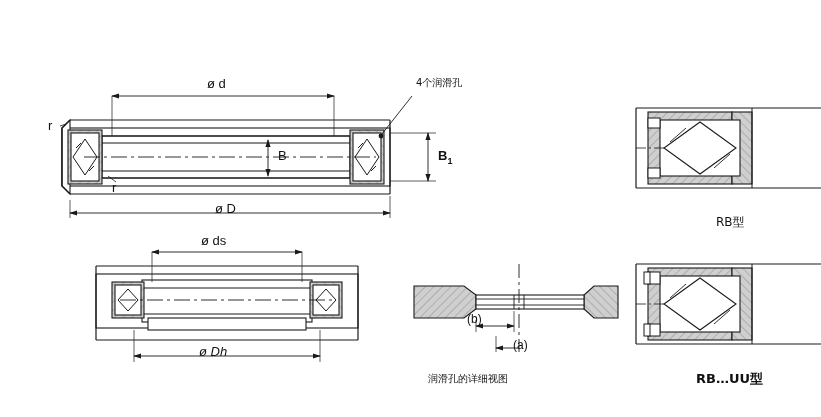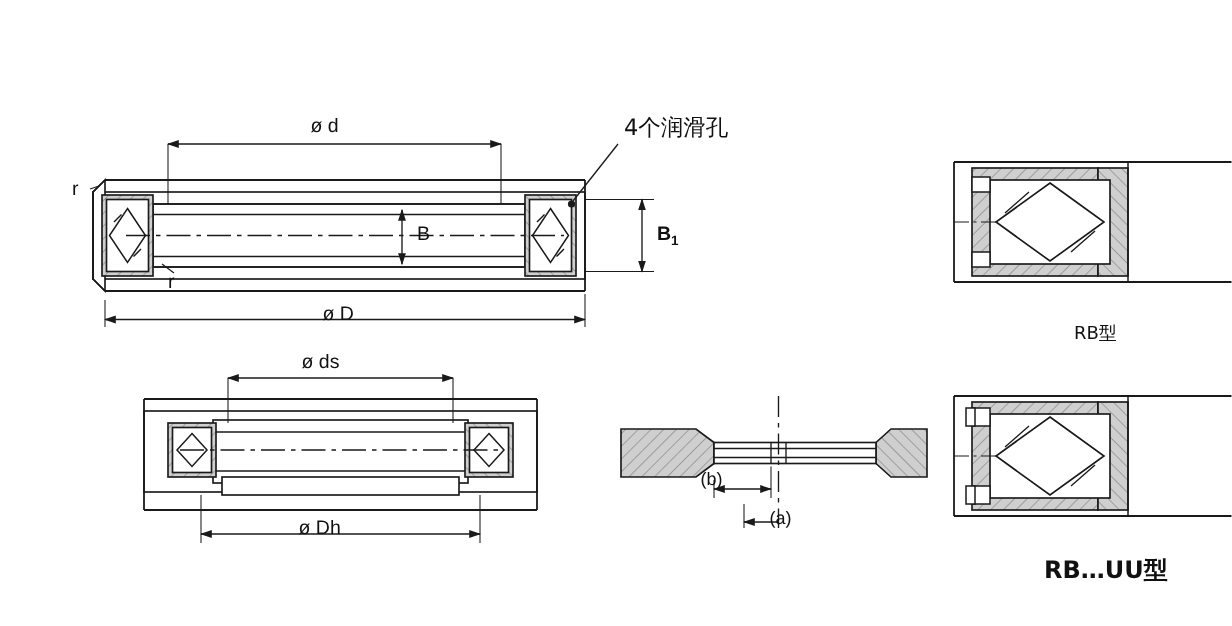--- a/index.html
+++ b/index.html
@@ -8,21 +8,21 @@
     background:#ffffff;
     font-family:"Liberation Sans", sans-serif;
     color:#111;
     position:relative;
     overflow:hidden;
   }
   .stage{position:absolute;left:0;top:0;width:821px;height:417px;margin-left:24px;}
   svg{display:block;}
   .lbl{position:absolute;font-size:13px;color:#111;white-space:nowrap;}
   .lbl.small{font-size:12px;}
-  .lbl.cn{font-family:"DejaVu Sans", sans-serif;font-size:15px;}
+  .lbl.cn{font-family:"DejaVu Sans", sans-serif;font-size:10px;}
 </style>
 </head>
 <body>
 
 <div class="stage">
 
 <svg width="821" height="417" viewBox="0 0 821 417">
   <defs>
     <pattern id="hatchA" width="6" height="6" patternTransform="rotate(45)" patternUnits="userSpaceOnUse">
       <rect width="6" height="6" fill="#cfcfcf"></rect>
@@ -201,21 +201,22 @@
 
 <div class="lbl" style="left:183px;top:76px;">ø d</div>
 <div class="lbl" style="left:191px;top:201px;">ø D</div>
 <div class="lbl" style="left:254px;top:148px;">B</div>
 <div class="lbl" style="left:414px;top:148px;font-weight:bold;"><span>B</span><sub style="font-size:9px;">1</sub></div>
 <div class="lbl" style="left:24px;top:118px;">r</div>
 <div class="lbl" style="left:88px;top:180px;">r</div>
 <div class="lbl cn" style="left:392px;top:76px;">4个润滑孔</div>
 
 <div class="lbl" style="left:177px;top:233px;">ø ds</div>
-<div class="lbl" style="left:175px;top:344px;">ø Dh</div>
+<div class="lbl" style="left:175px;top:344px;font-style:italic;">ø Dh</div>
 
 <div class="lbl small" style="left:443px;top:312px;">(b)</div>
 <div class="lbl small" style="left:489px;top:338px;">(a)</div>
+<div class="lbl cn" style="left:404px;top:372px;">润滑孔的详细视图</div>
 
 <div class="lbl cn" style="left:692px;top:214px;font-weight:normal;font-size:12px;">RB型</div>
-<div class="lbl cn" style="left:672px;top:370px;font-weight:bold;font-size:16px;">RB…UU型</div>
+<div class="lbl cn" style="left:672px;top:370px;font-weight:bold;font-size:13px;">RB…UU型</div>
 
 </div>
 
 </body></html>

